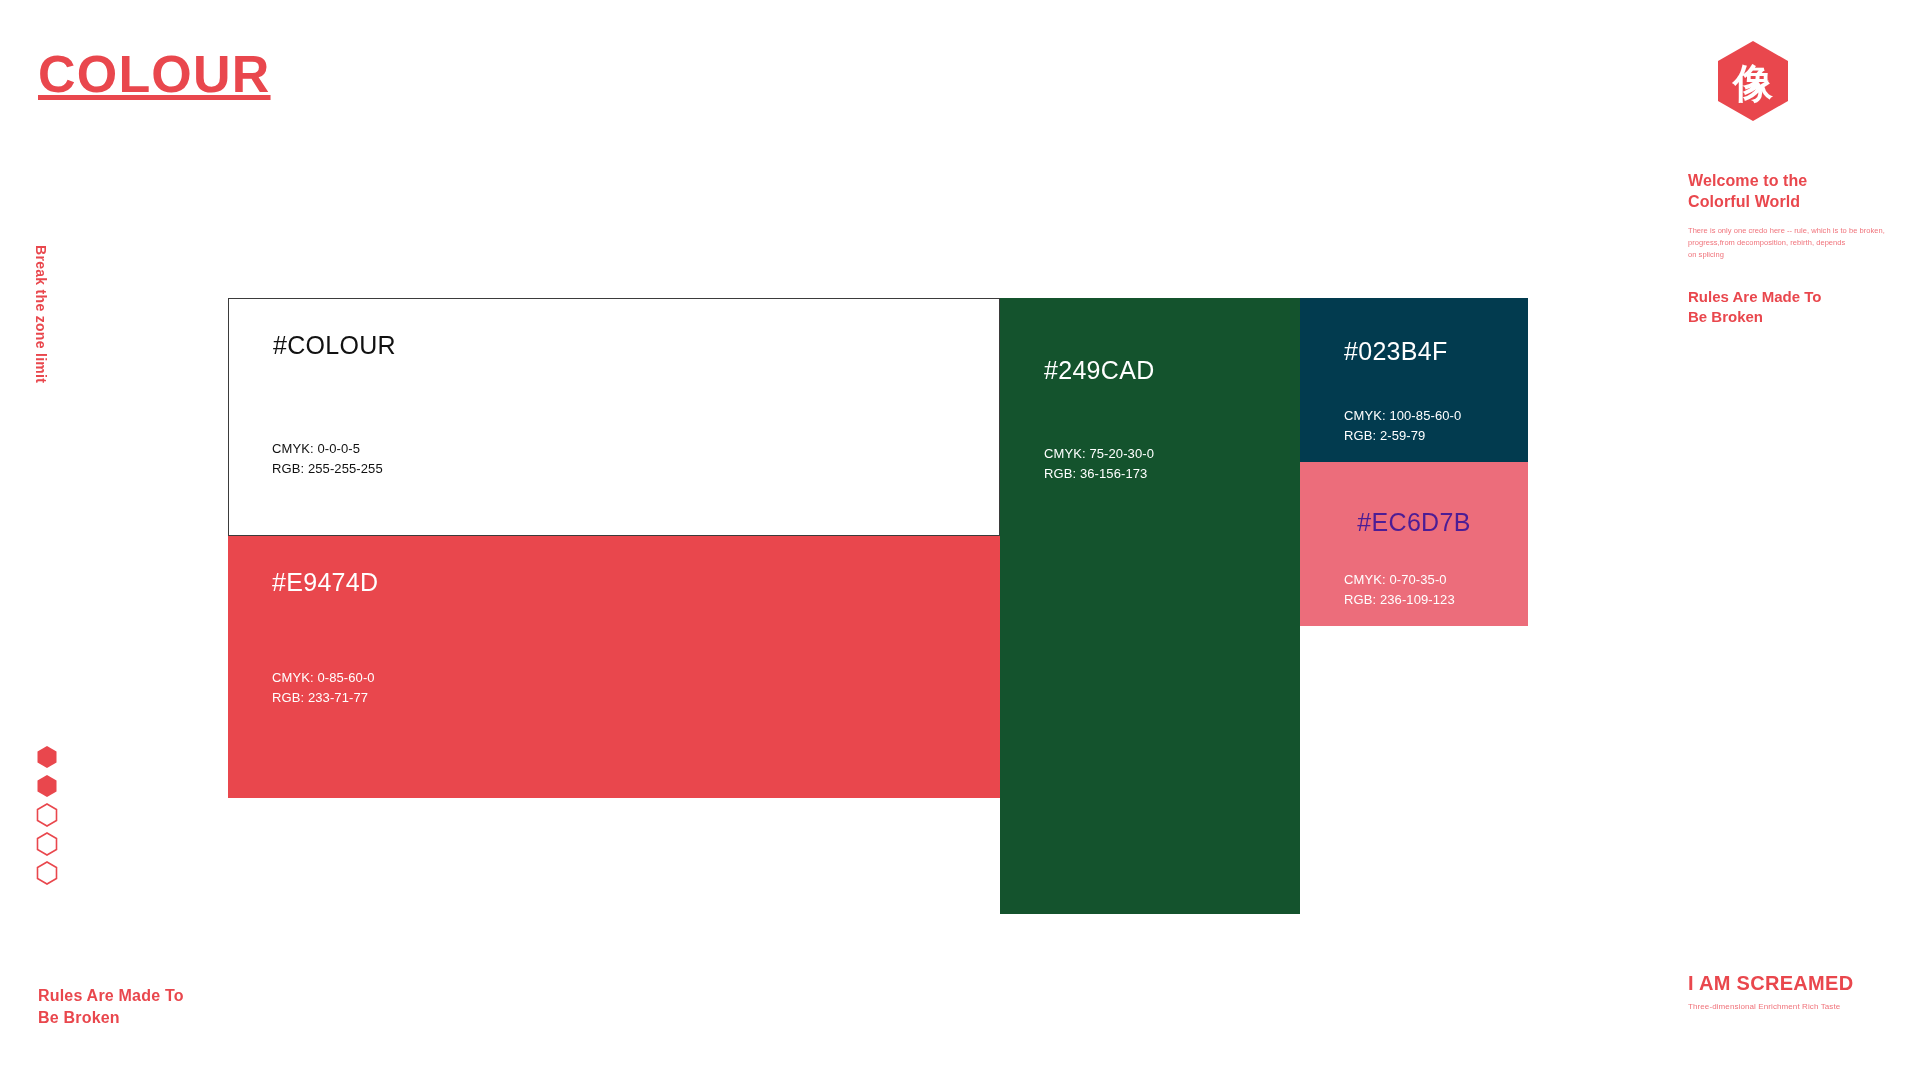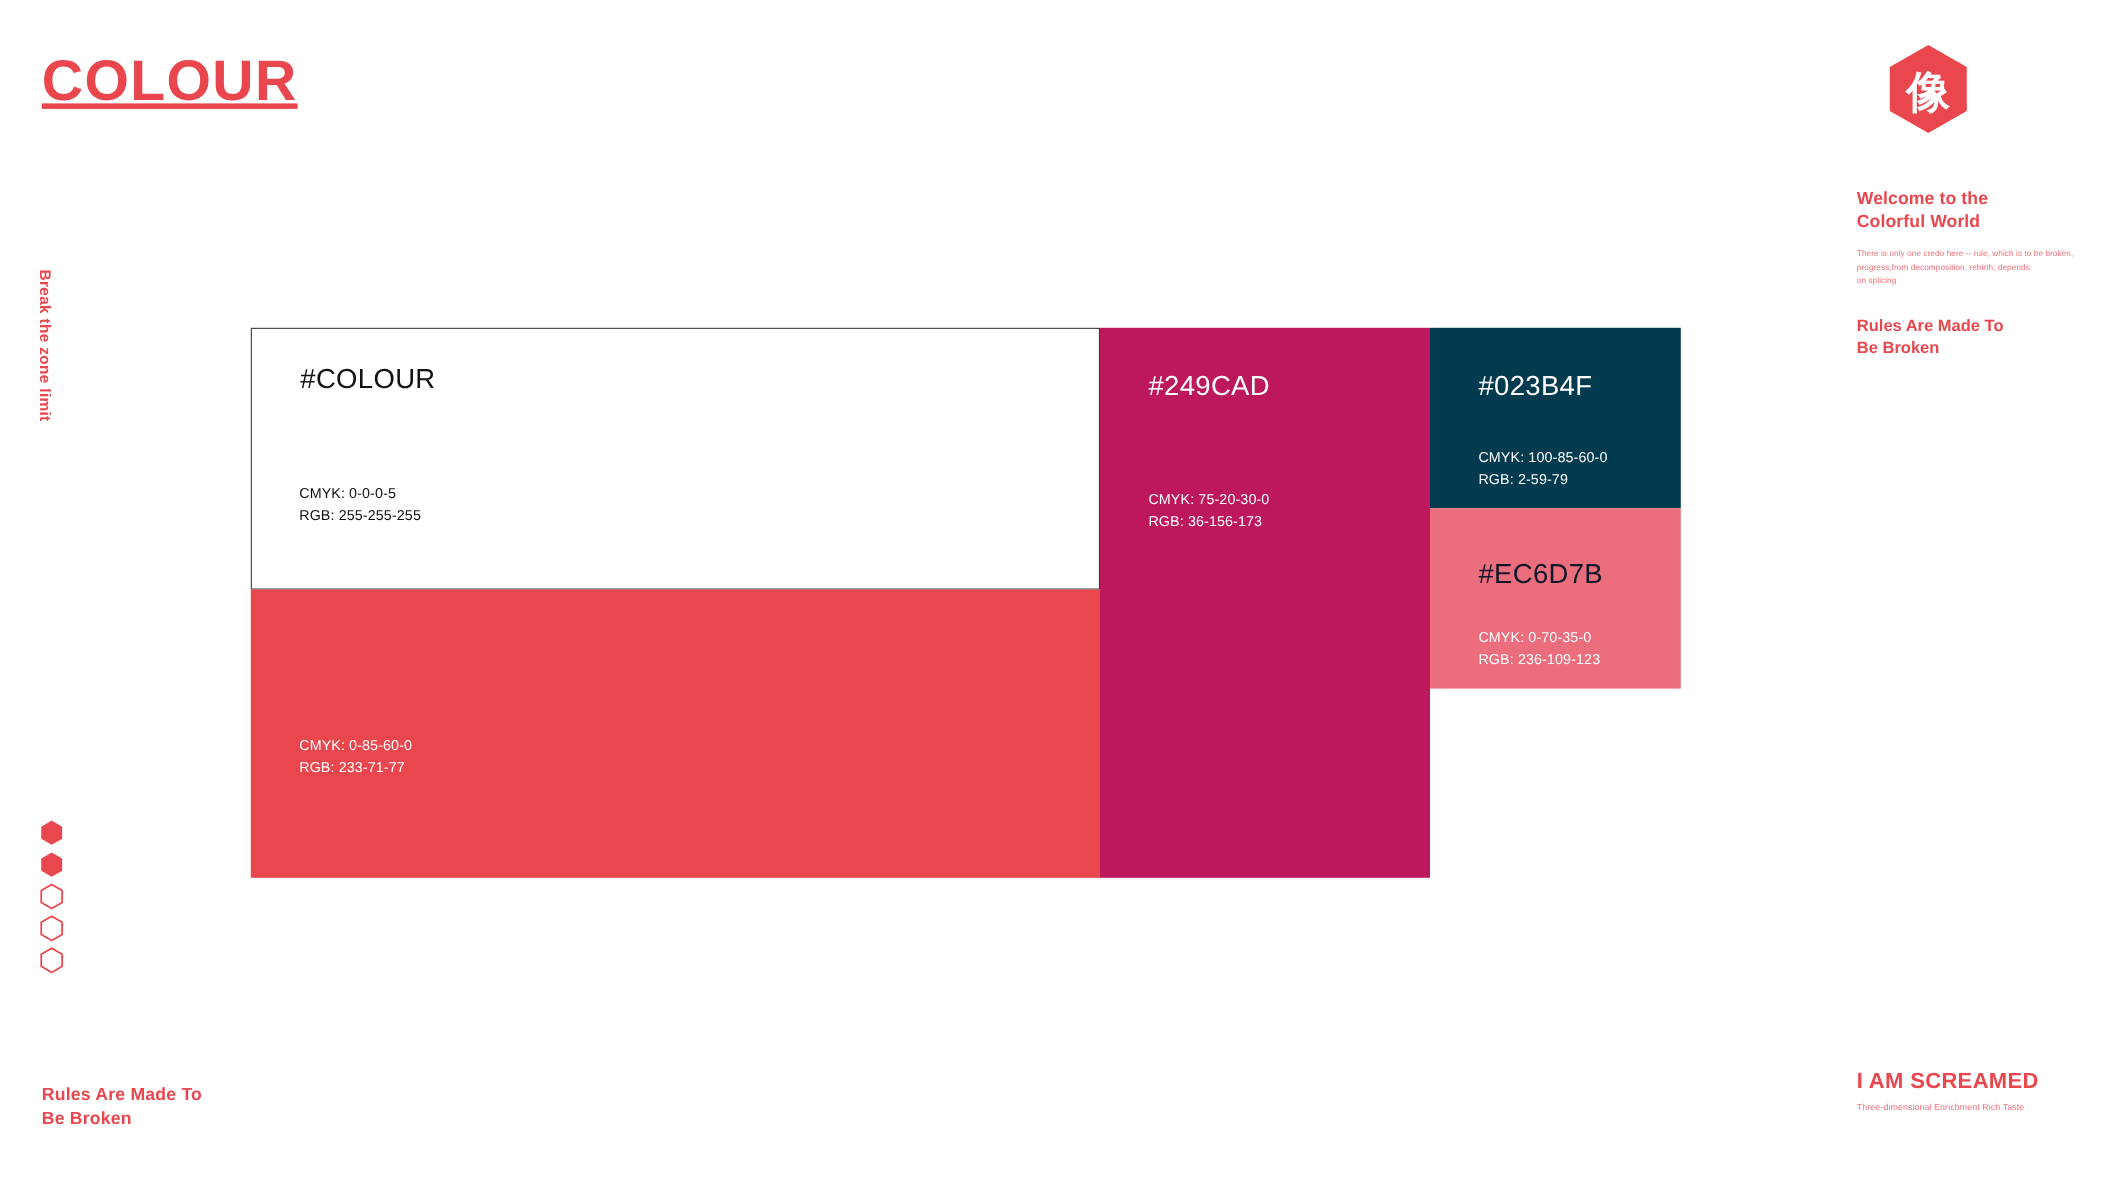--- a/index.html
+++ b/index.html
@@ -70,32 +70,32 @@
   }
   .sw-white .hex-label { color:#111111; }
   .sw-white .specs { color:#111111; top:140px; left:43px; }
 
   
   .sw-red { height:262px; background:#E9474D; }
   .sw-red .hex-label { color:#ffffff; }
   .sw-red .specs { color:#ffffff; top:132px; }
 
   
-  .sw-teal { height:500px; background:#be185d; padding-top:41px; }
+  .sw-teal { height:616px; background:#14532d; padding-top:60px; }
   .sw-teal .hex-label { color:#ffffff; }
   .sw-teal .specs { color:#ffffff; top:146px; }
 
   
   .sw-navy { height:164px; background:#023B4F; padding-top:41px; }
   .sw-navy .hex-label { color:#ffffff; }
   .sw-navy .specs { color:#ffffff; top:108px; }
 
   
   .sw-pink { height:164px; background:#EC6D7B; padding-top:48px; }
-  .sw-pink .hex-label { color:#0f172a; }
+  .sw-pink .hex-label { color:#4c1d95;text-align:center; }
   .sw-pink .specs { color:#ffffff; top:108px; }
 
   
   .sw-lblue { height:172px; background:#D8EFFC; padding-top:48px; }
   .sw-lblue .hex-label { color:#111111; }
   .sw-lblue .specs { color:#111111; top:108px; }
 
   
   .brand-block { position:absolute; left:1688px; top:40px; width:200px; }
   .brand-logo { width:74px; height:82px; margin-left:28px; }
@@ -167,20 +167,21 @@
 
     <div class="col-left">
       <div class="swatch sw-white">
         <div class="hex-label">#COLOUR</div>
         <div class="specs">
           <div>CMYK: 0-0-0-5</div>
           <div>RGB: 255-255-255</div>
         </div>
       </div>
       <div class="swatch sw-red">
+        <div class="hex-label">#E9474D</div>
         <div class="specs">
           <div>CMYK: 0-85-60-0</div>
           <div>RGB: 233-71-77</div>
         </div>
       </div>
     </div>
 
     <div class="col-mid">
       <div class="swatch sw-teal">
         <div class="hex-label">#249CAD</div>

